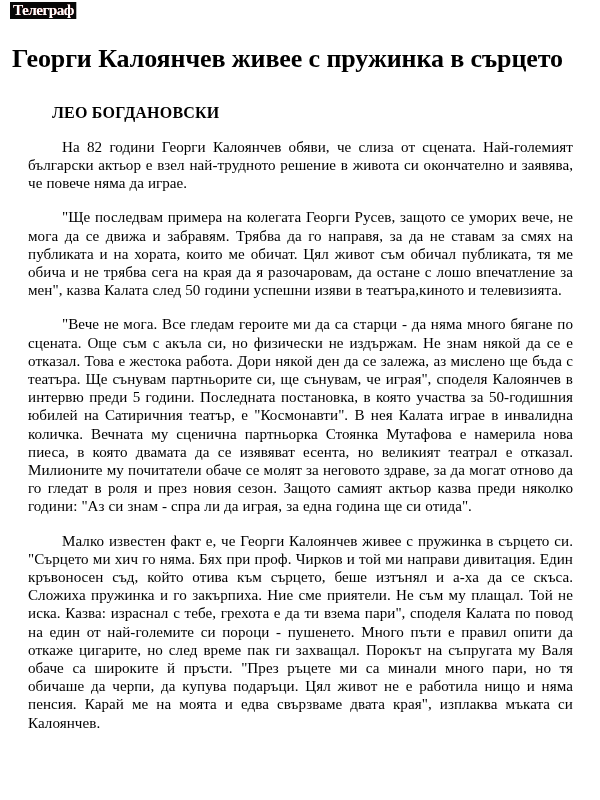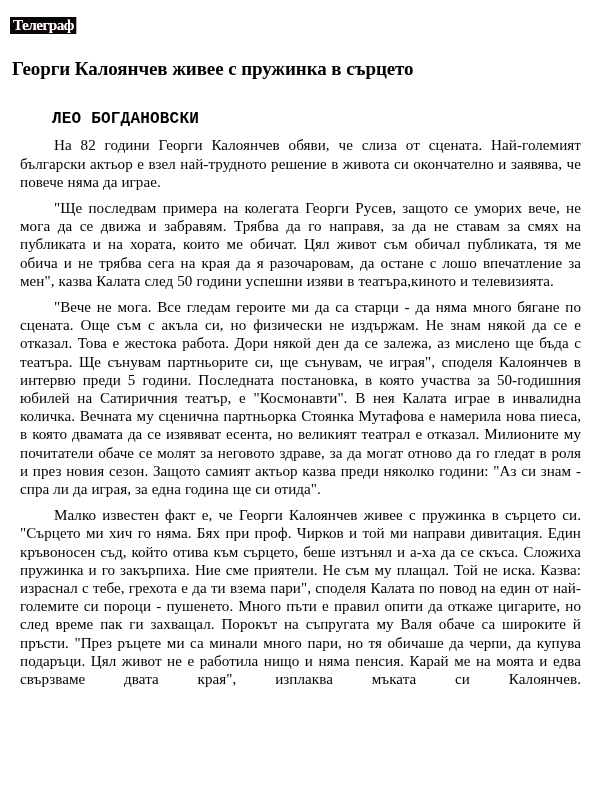--- a/index.html
+++ b/index.html
@@ -15,21 +15,21 @@
     font-family: "Liberation Serif", "DejaVu Serif", serif;
     color: #000000;
     -webkit-font-smoothing: antialiased;
   }
 
   .page {
     position: relative;
     width: 600px;
     height: 708px;
     box-sizing: border-box;
-    padding: 16px 10px 0 10px;
+    padding: 1px 10px 0 10px;
   }
 
   
   .masthead-row {
     position: relative;
     height: 22px;
   }
   .masthead-logo {
     position: absolute;
     left: 0px;
@@ -62,43 +62,43 @@
     font-size: 16.5px;
     line-height: 1.15;
     letter-spacing: 0.1px;
   }
 
   
   .headline {
     margin: 20px 0 1px 2px;
     font-family: "Liberation Serif", "DejaVu Serif", serif;
     font-weight: 700;
-    font-size: 19px;
+    font-size: 26px;
     line-height: 1.2;
     letter-spacing: -0.1px;
     white-space: nowrap;
   }
 
   
   .byline {
     margin: 30px 0 0 42px;
-    font-family: Liberation Mono, monospace;
+    font-family: Liberation Serif, serif;
     font-weight: 700;
     font-size: 16px;
     line-height: 1.1;
     letter-spacing: 0.2px;
   }
 
   
   .body-text {
     margin: 6px 0 0 0;
     padding: 0 1px 0 2px;
   }
   .body-text p {
-    margin: 8px;
+    margin: 16px;
     text-align: justify;
     text-justify: inter-word;
     text-indent: 34px;
     font-family: "Liberation Serif", "DejaVu Serif", serif;
     font-size: 15.1px;
     line-height: 18.2px;
     letter-spacing: 0.05px;
     word-spacing: 0.2px;
     hyphens: none;
   }

